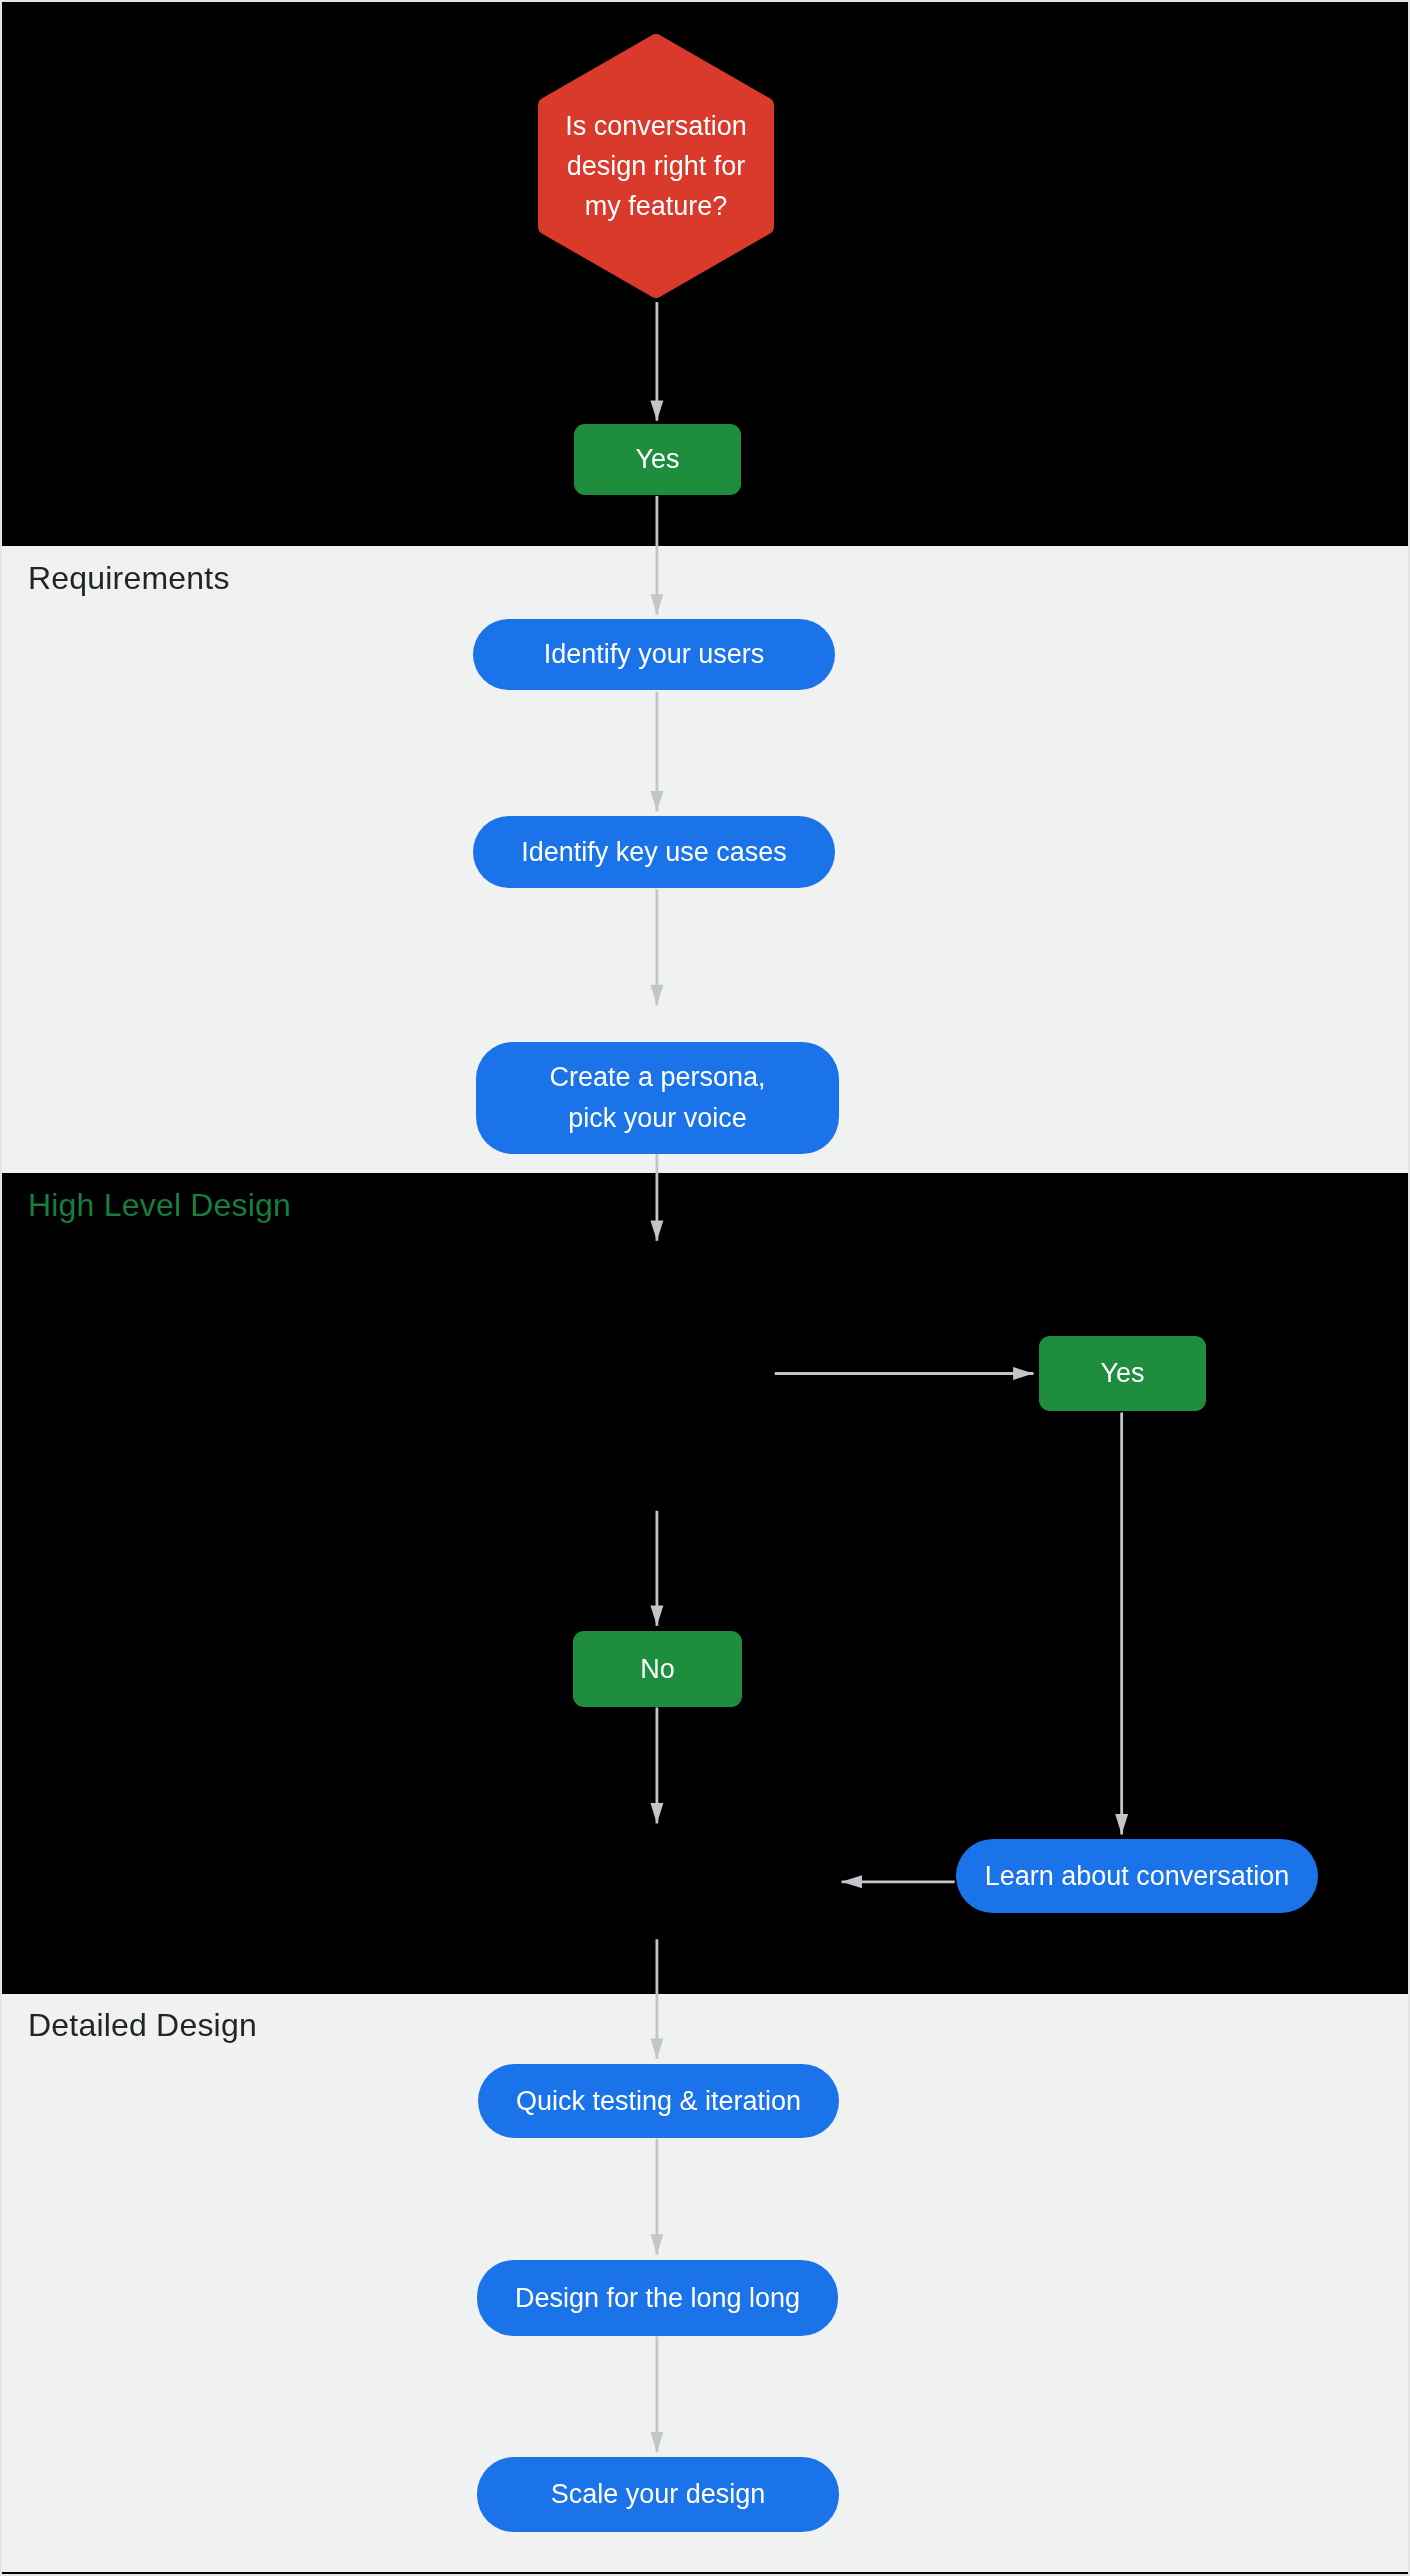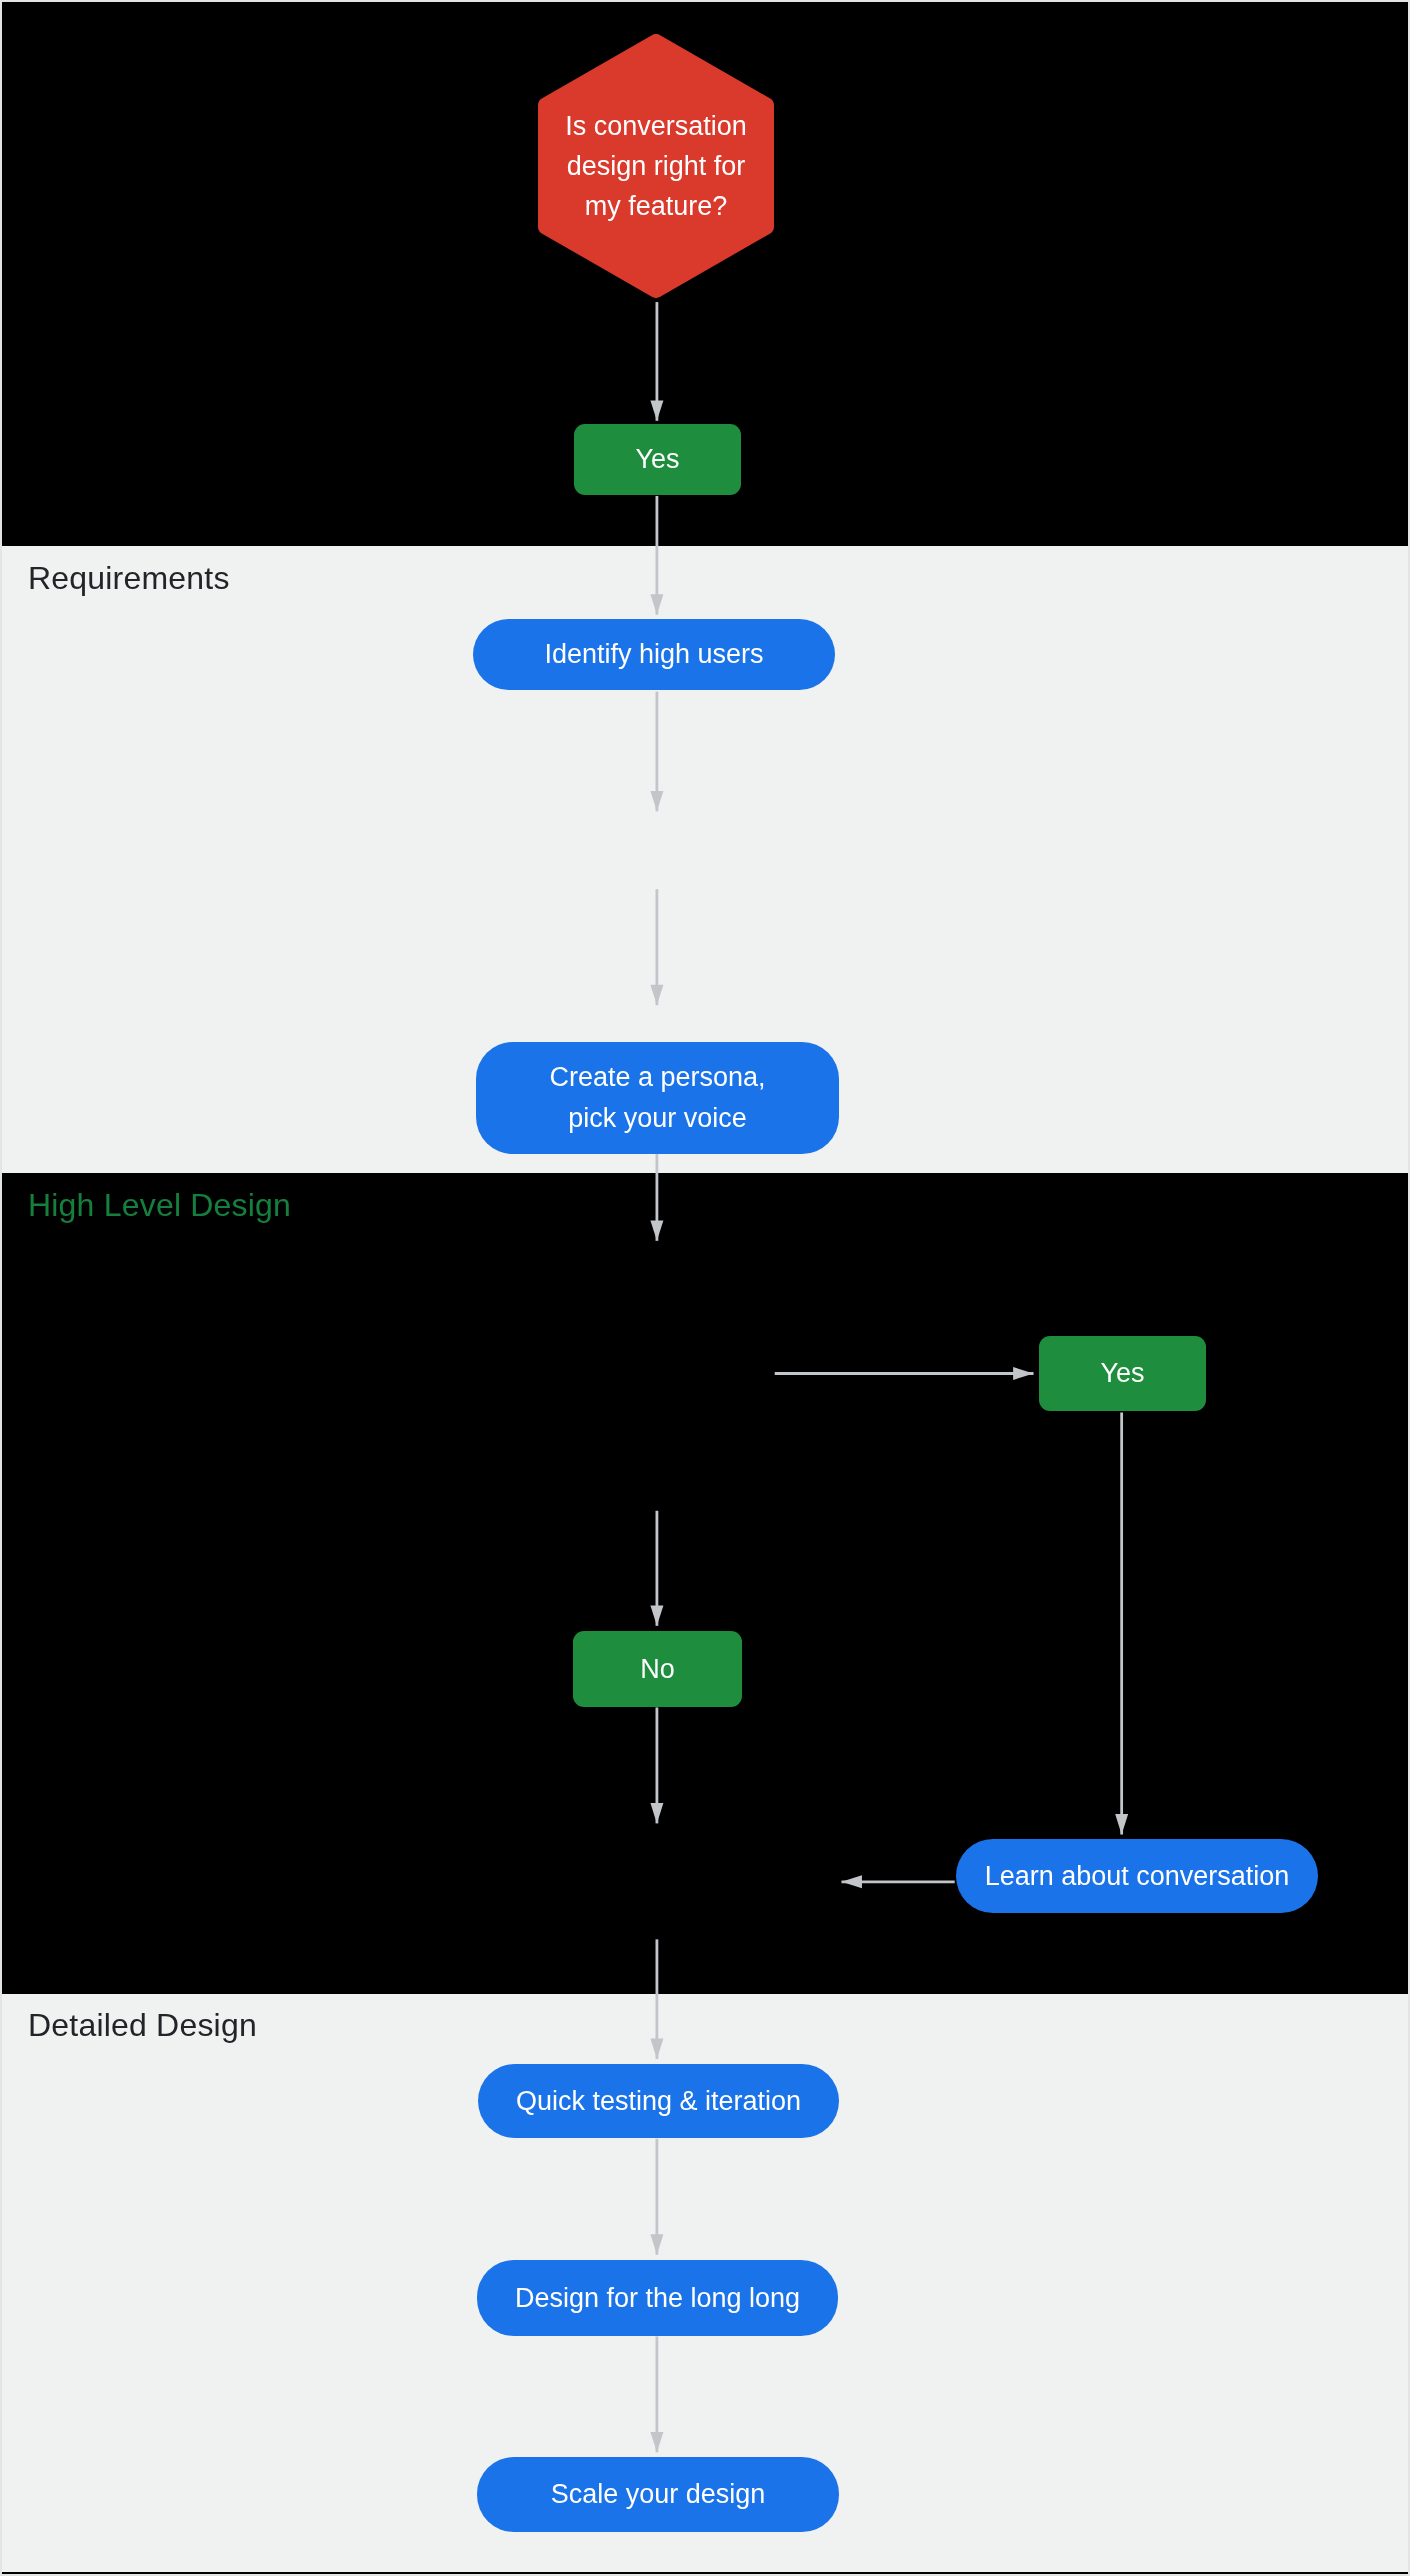--- a/index.html
+++ b/index.html
@@ -134,21 +134,24 @@
     <div class="hex-label">Is conversation
 design right for
 my feature?</div>
   </div>
 
   <div class="node answer" id="node-yes-start">
     <span>Yes</span>
   </div>
 
   <div class="node pill" id="node-identify-users">
-    <span>Identify high users</span>
+    <span>Identify your users</span>
+  </div>
+  <div class="node pill" id="node-identify-usecases">
+    <span>Identify key use cases</span>
   </div>
   <div class="node pill" id="node-create-persona">
     <span>Create a persona,
 pick your voice</span>
   </div>
 
 
   <div class="node answer" id="node-yes-new">
     <span>Yes</span>
   </div>

